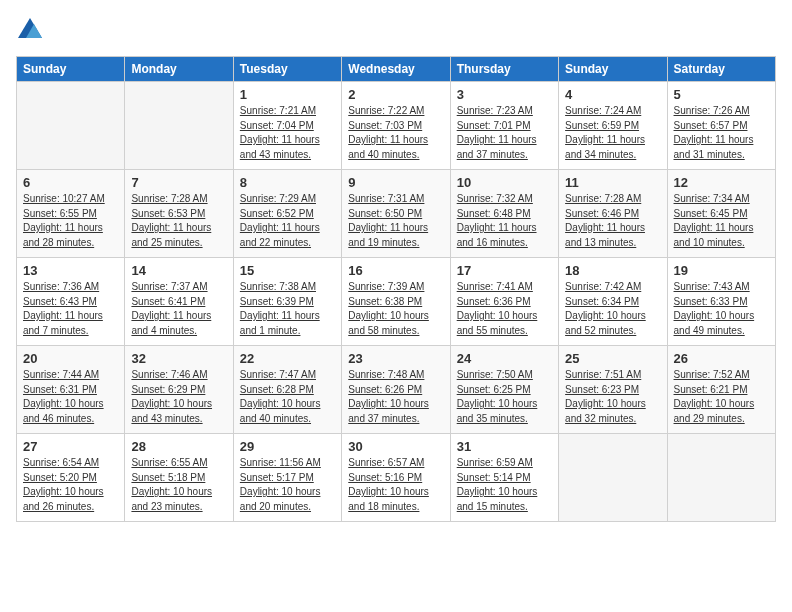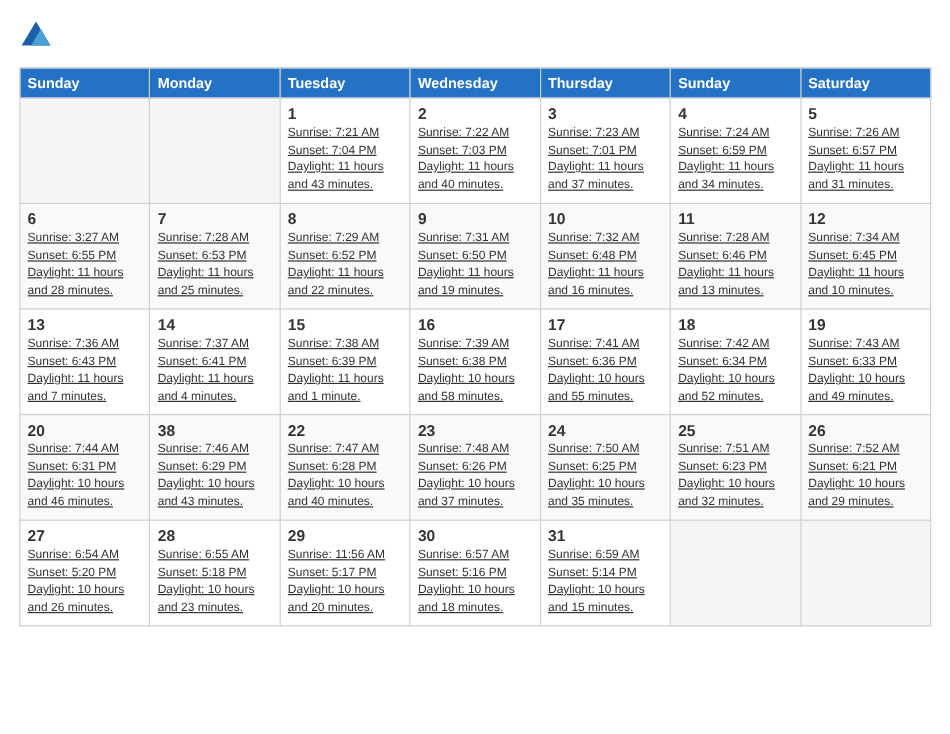--- a/index.html
+++ b/index.html
@@ -153,21 +153,21 @@
         <td>
           <div class="day-number">5</div>
           <div class="cell-info">Sunrise: 7:26 AM
 Sunset: 6:57 PM
 Daylight: 11 hours and 31 minutes.</div>
         </td>
       </tr>
       <tr>
         <td>
           <div class="day-number">6</div>
-          <div class="cell-info">Sunrise: 3:27 AM
+          <div class="cell-info">Sunrise: 10:27 AM
 Sunset: 6:55 PM
 Daylight: 11 hours and 28 minutes.</div>
         </td>
         <td>
           <div class="day-number">7</div>
           <div class="cell-info">Sunrise: 7:28 AM
 Sunset: 6:53 PM
 Daylight: 11 hours and 25 minutes.</div>
         </td>
         <td>
@@ -246,21 +246,21 @@
         </td>
       </tr>
       <tr>
         <td>
           <div class="day-number">20</div>
           <div class="cell-info">Sunrise: 7:44 AM
 Sunset: 6:31 PM
 Daylight: 10 hours and 46 minutes.</div>
         </td>
         <td>
-          <div class="day-number">38</div>
+          <div class="day-number">32</div>
           <div class="cell-info">Sunrise: 7:46 AM
 Sunset: 6:29 PM
 Daylight: 10 hours and 43 minutes.</div>
         </td>
         <td>
           <div class="day-number">22</div>
           <div class="cell-info">Sunrise: 7:47 AM
 Sunset: 6:28 PM
 Daylight: 10 hours and 40 minutes.</div>
         </td>

